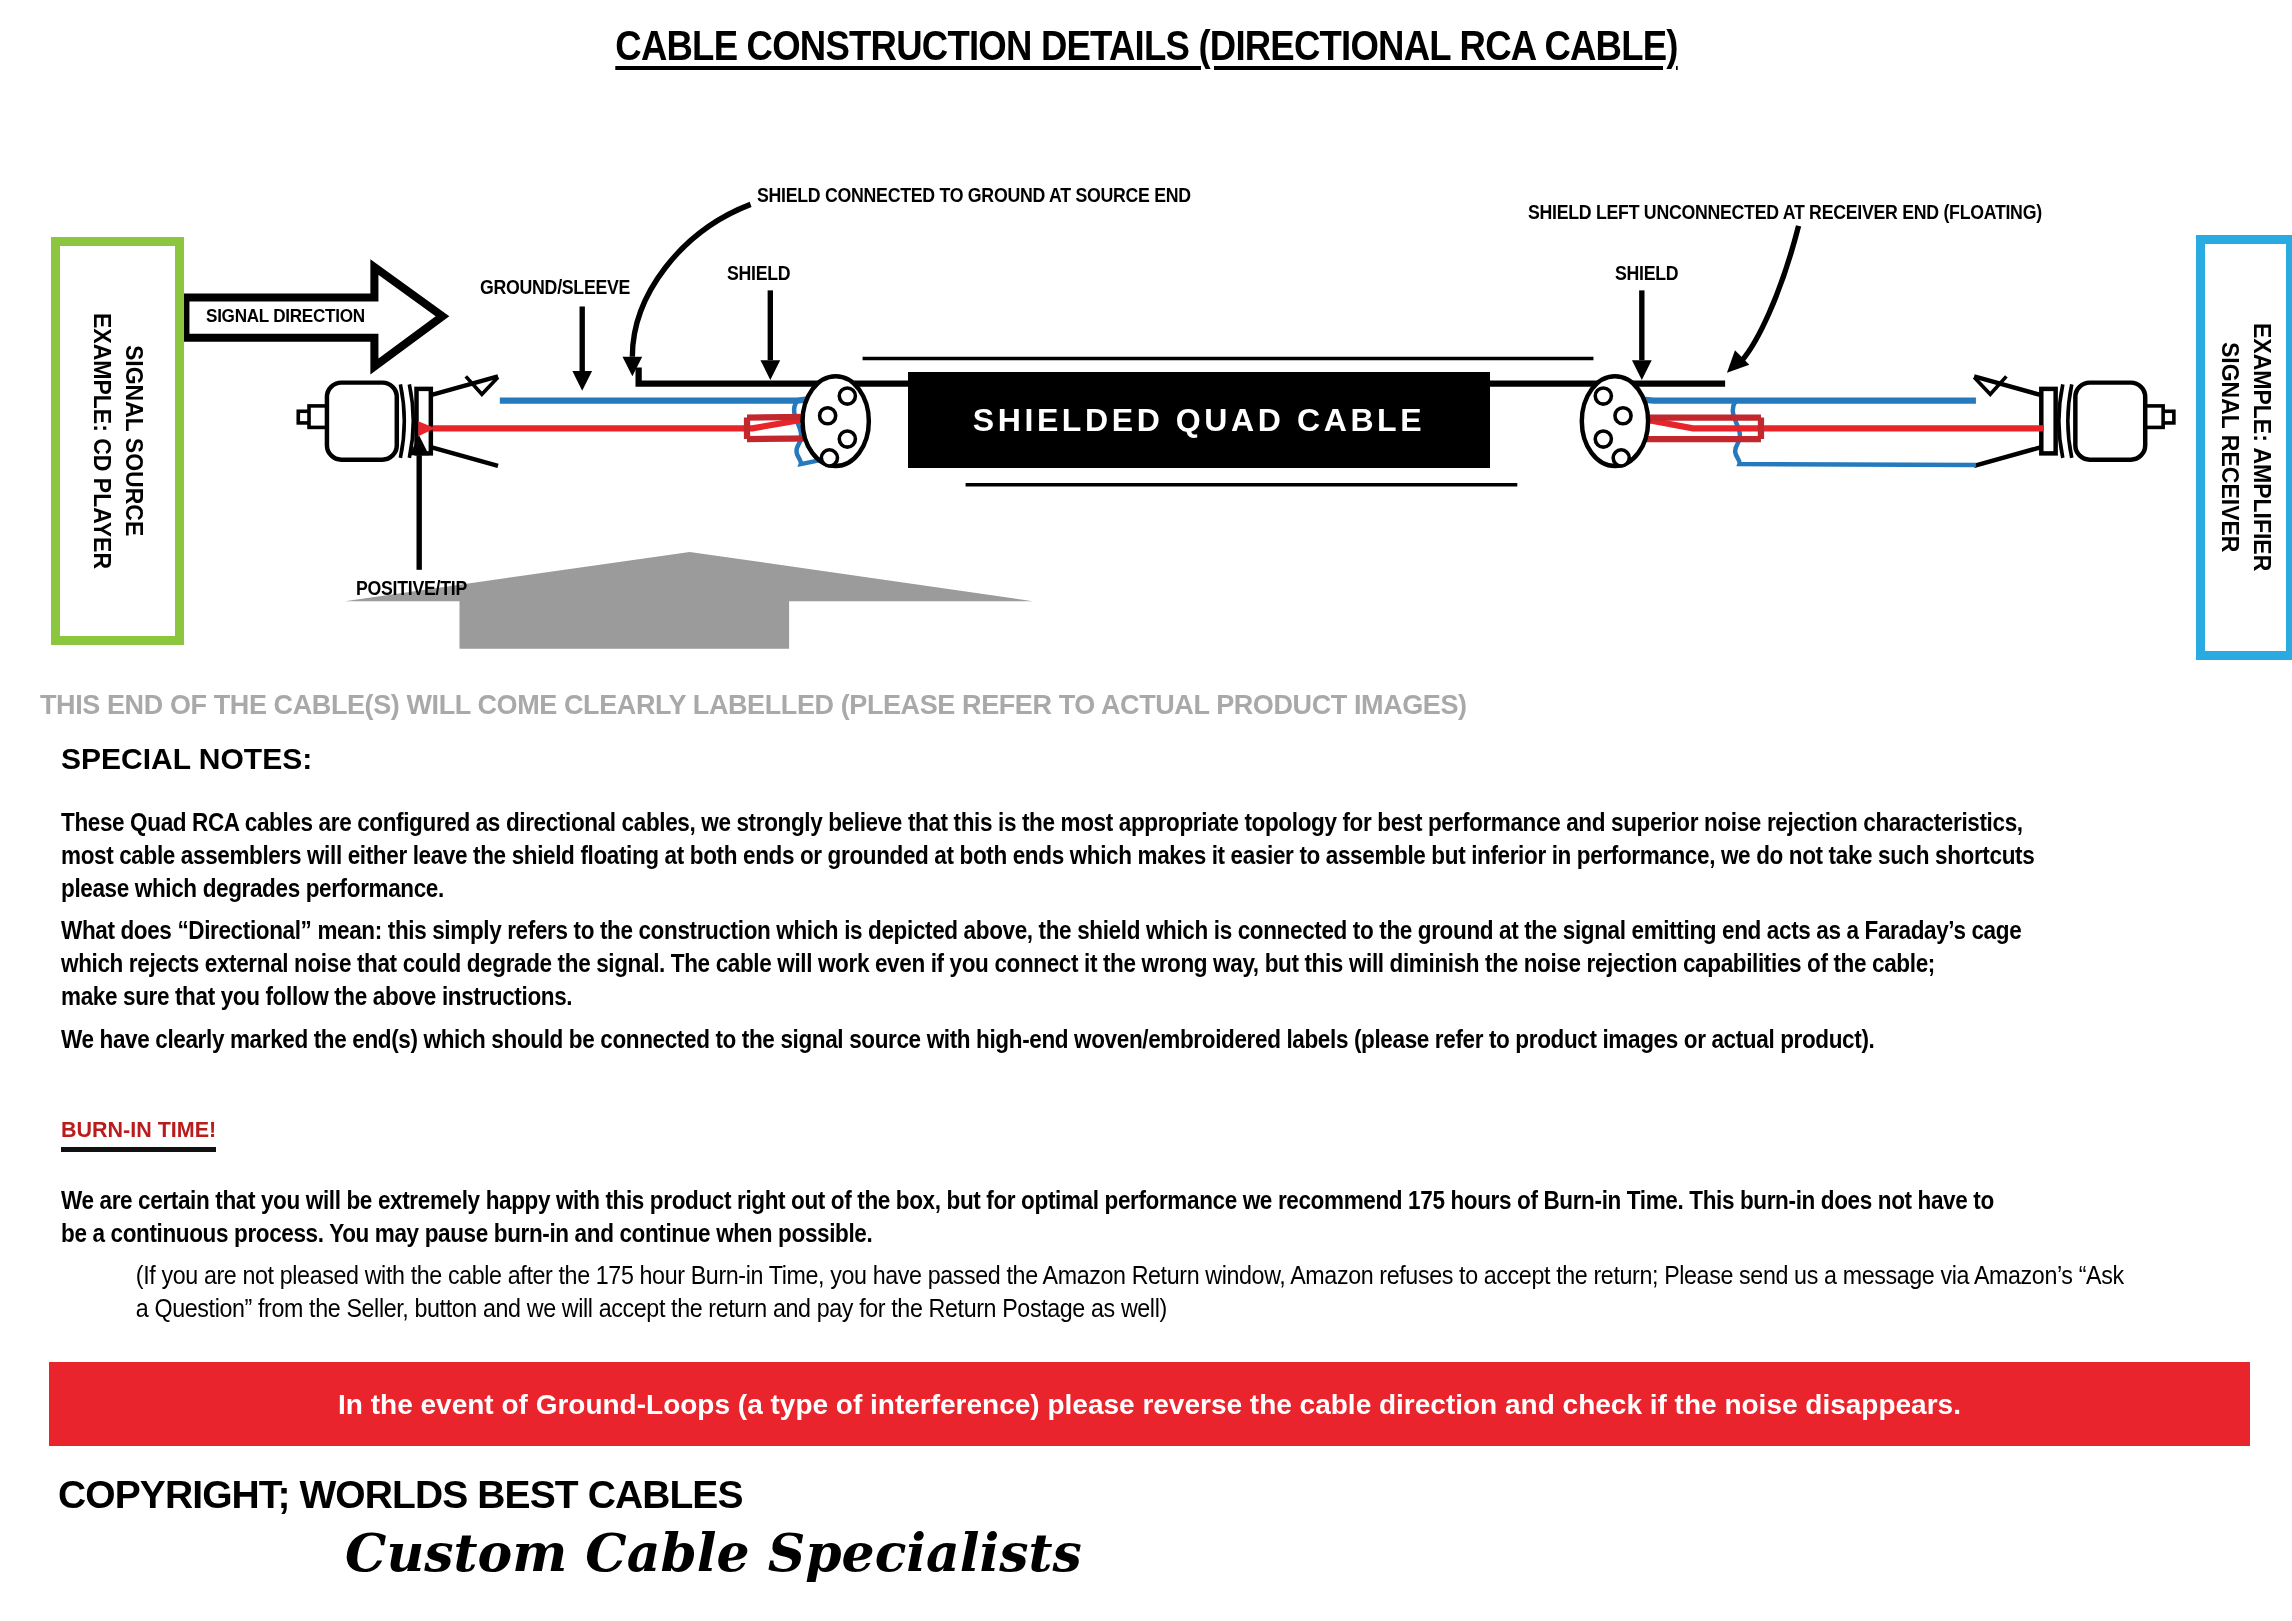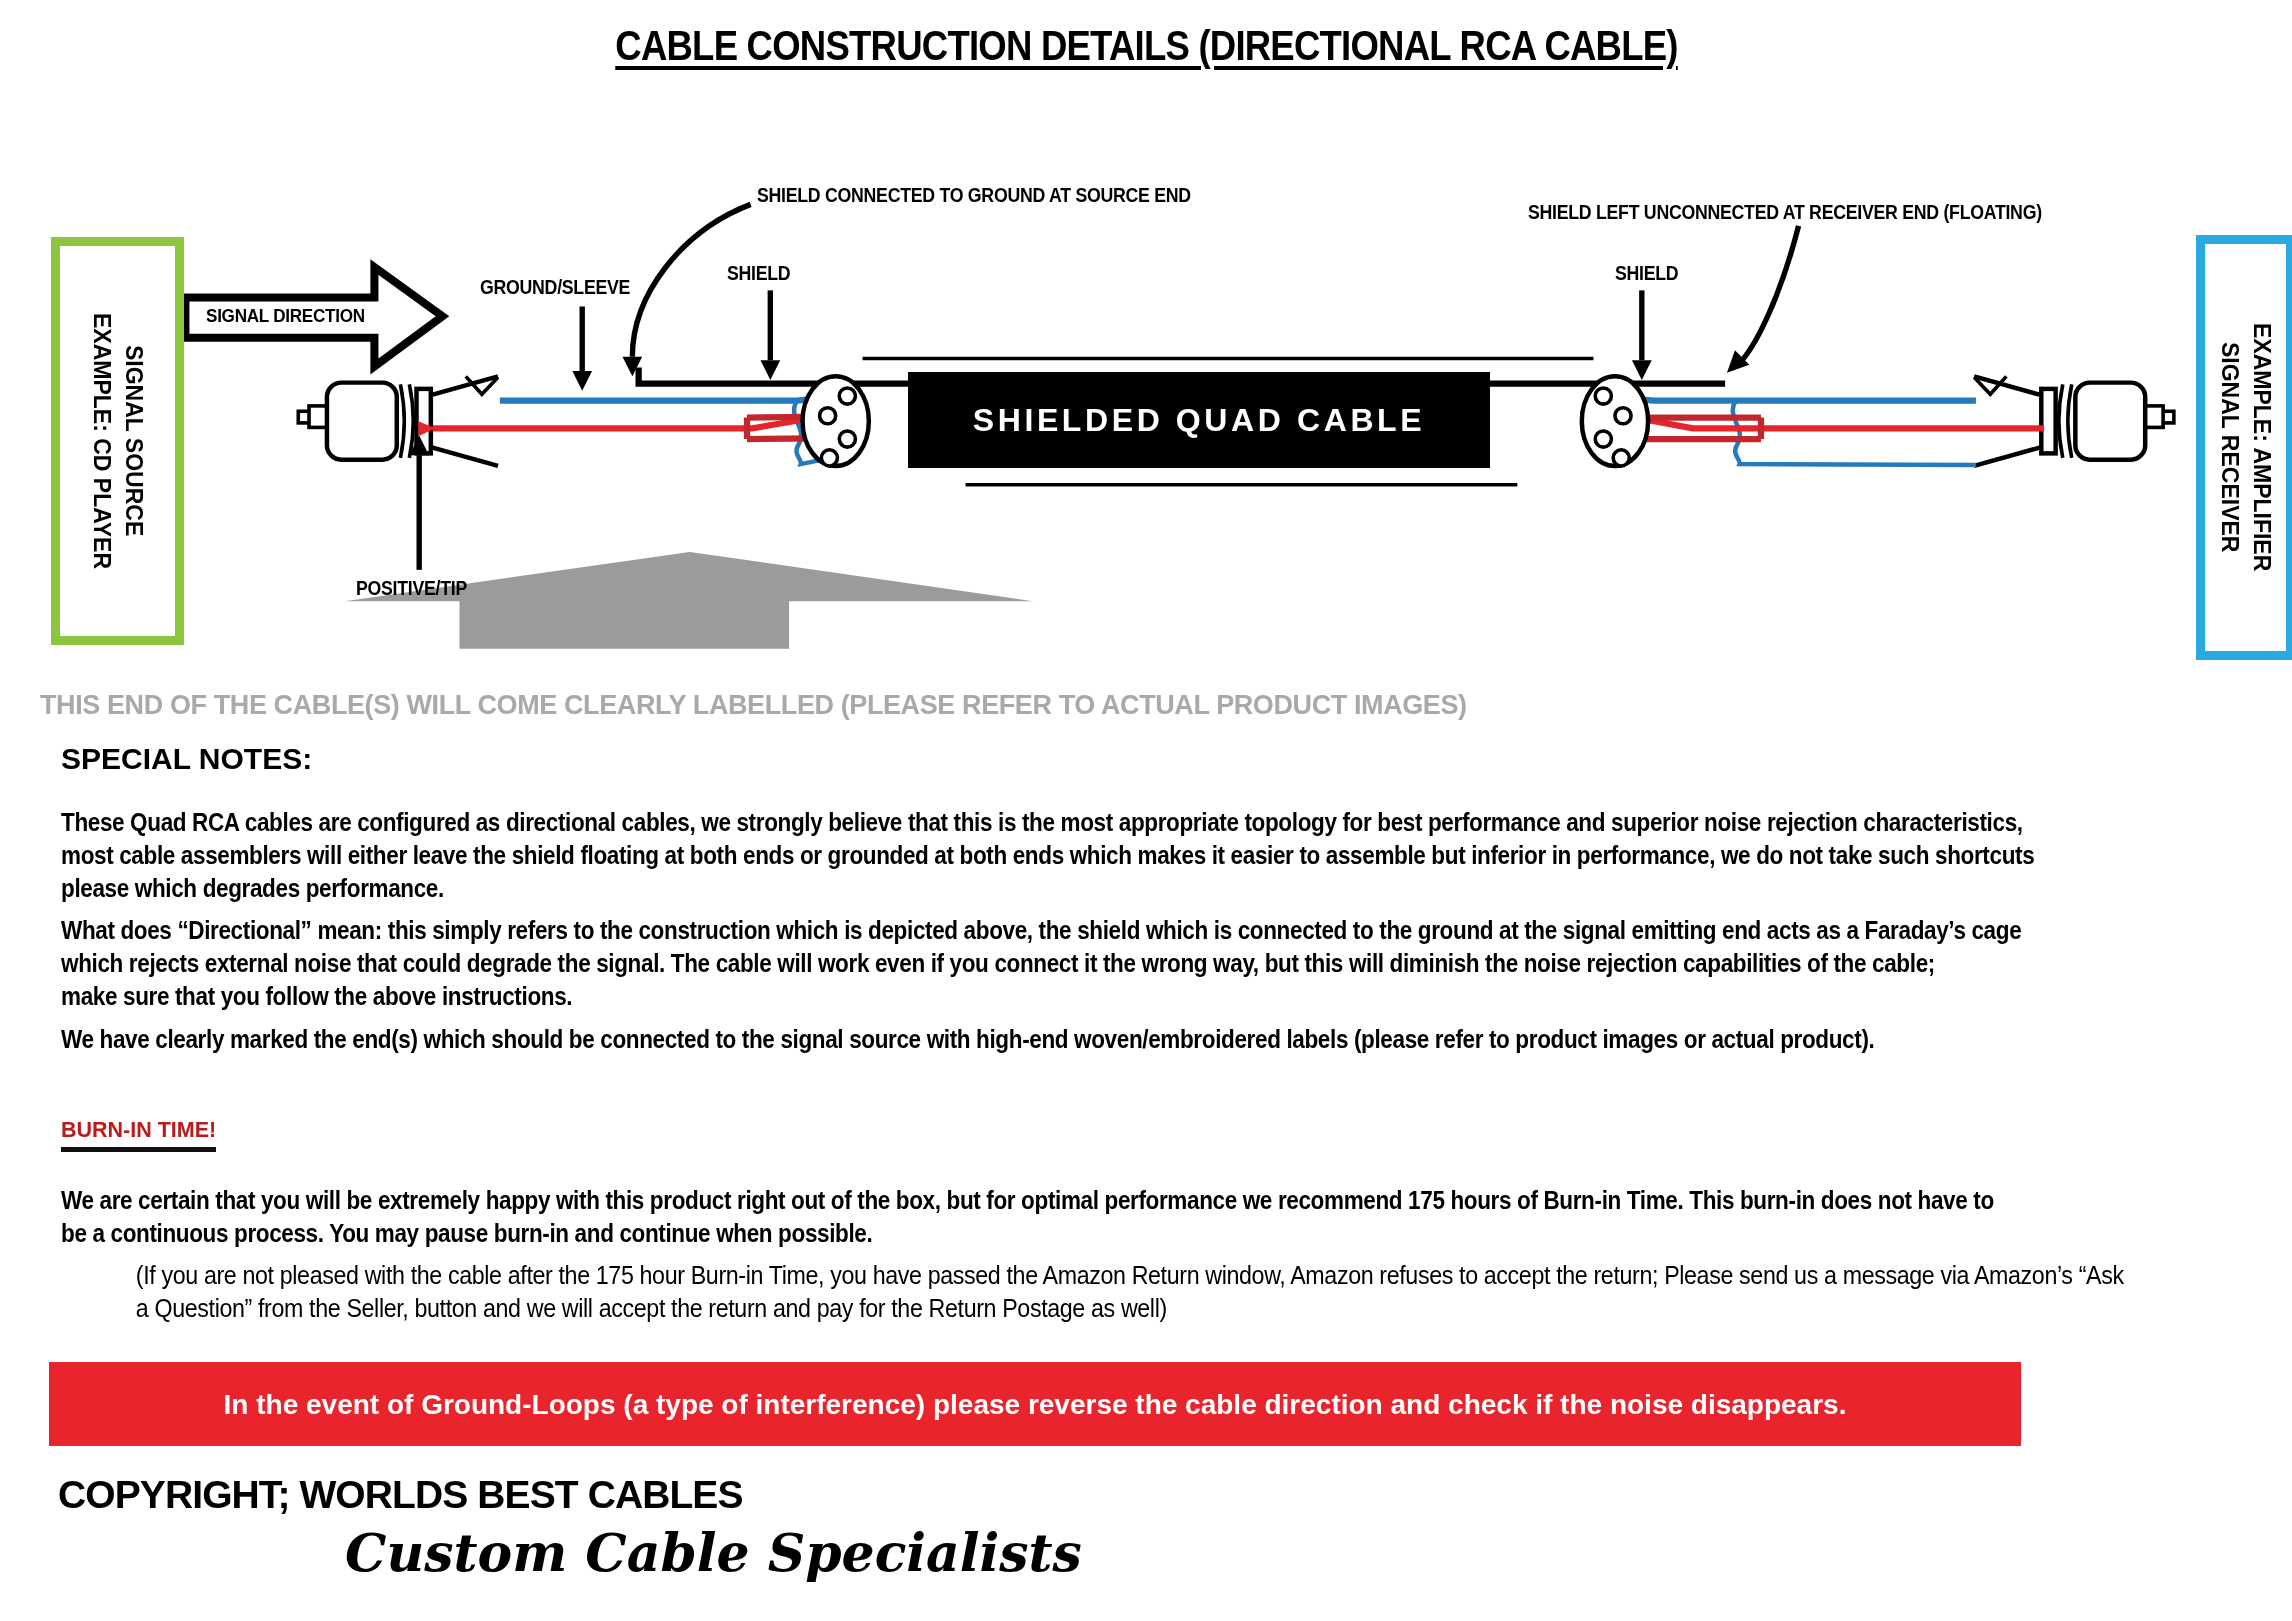--- a/index.html
+++ b/index.html
@@ -32,21 +32,21 @@
   .para{font-size:25px;font-weight:bold;line-height:33px;letter-spacing:-0.4px;}
   .para.normal{font-weight:normal;transform:scaleX(0.93);}
   #p1{top:806px;left:61px;}
   #p2{top:914px;left:61px;}
   #p3{top:1023px;left:61px;}
   #burn-heading{top:1118px;left:61px;font-size:21.5px;font-weight:bold;color:#b91c1c;
                 border-bottom:5.4px solid #111;padding-bottom:3.6px;}
   #bp1{top:1184px;left:61px;}
   #bp2{top:1259px;left:61px;}
   
-  #banner{top:1362px;left:49px;width:1972px;height:84px;background:#E9242C;color:#fff;
+  #banner{top:1362px;left:49px;width:2201px;height:84px;background:#E9242C;color:#fff;
           display:flex;flex-direction:column;align-items:center;justify-content:center;
           font-size:28px;font-weight:bold;line-height:39px;text-align:center;}
   #copyright{top:1473px;left:58px;font-size:39px;font-weight:bold;letter-spacing:-0.9px;}
   #tagline{top:1522px;left:345px;font-size:52px;font-style:italic;font-weight:bold;
            font-family:"DejaVu Serif",serif;}
   svg{display:block;}
 </style>
 </head>
 <body>
 

